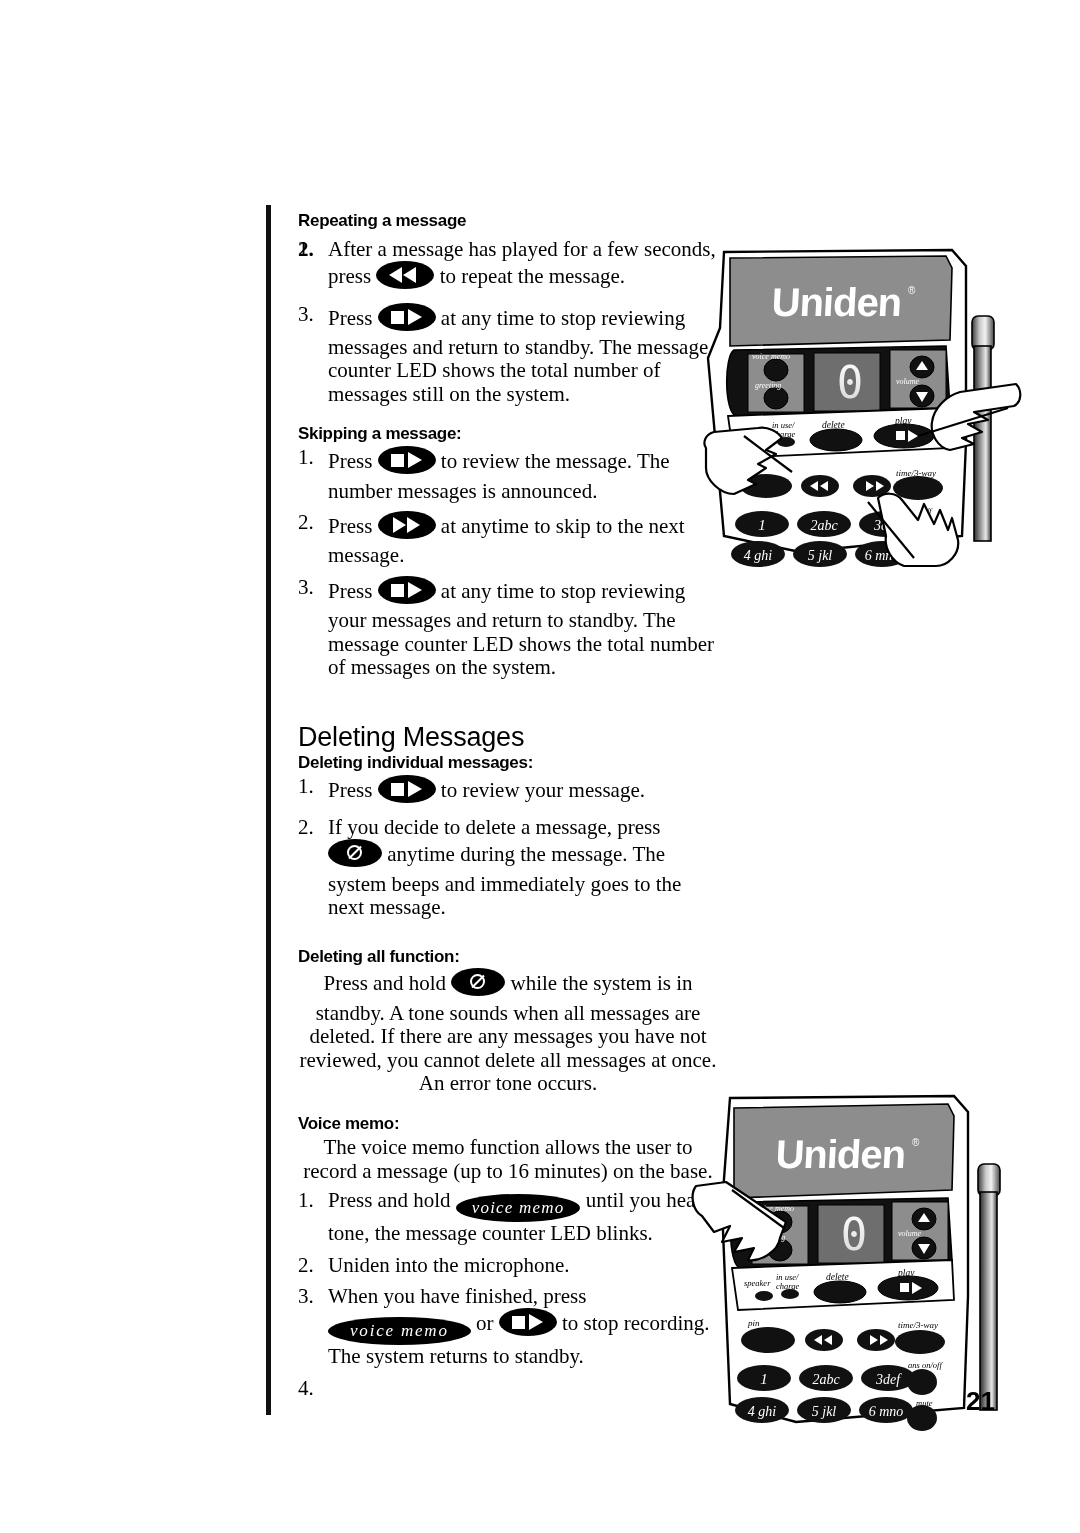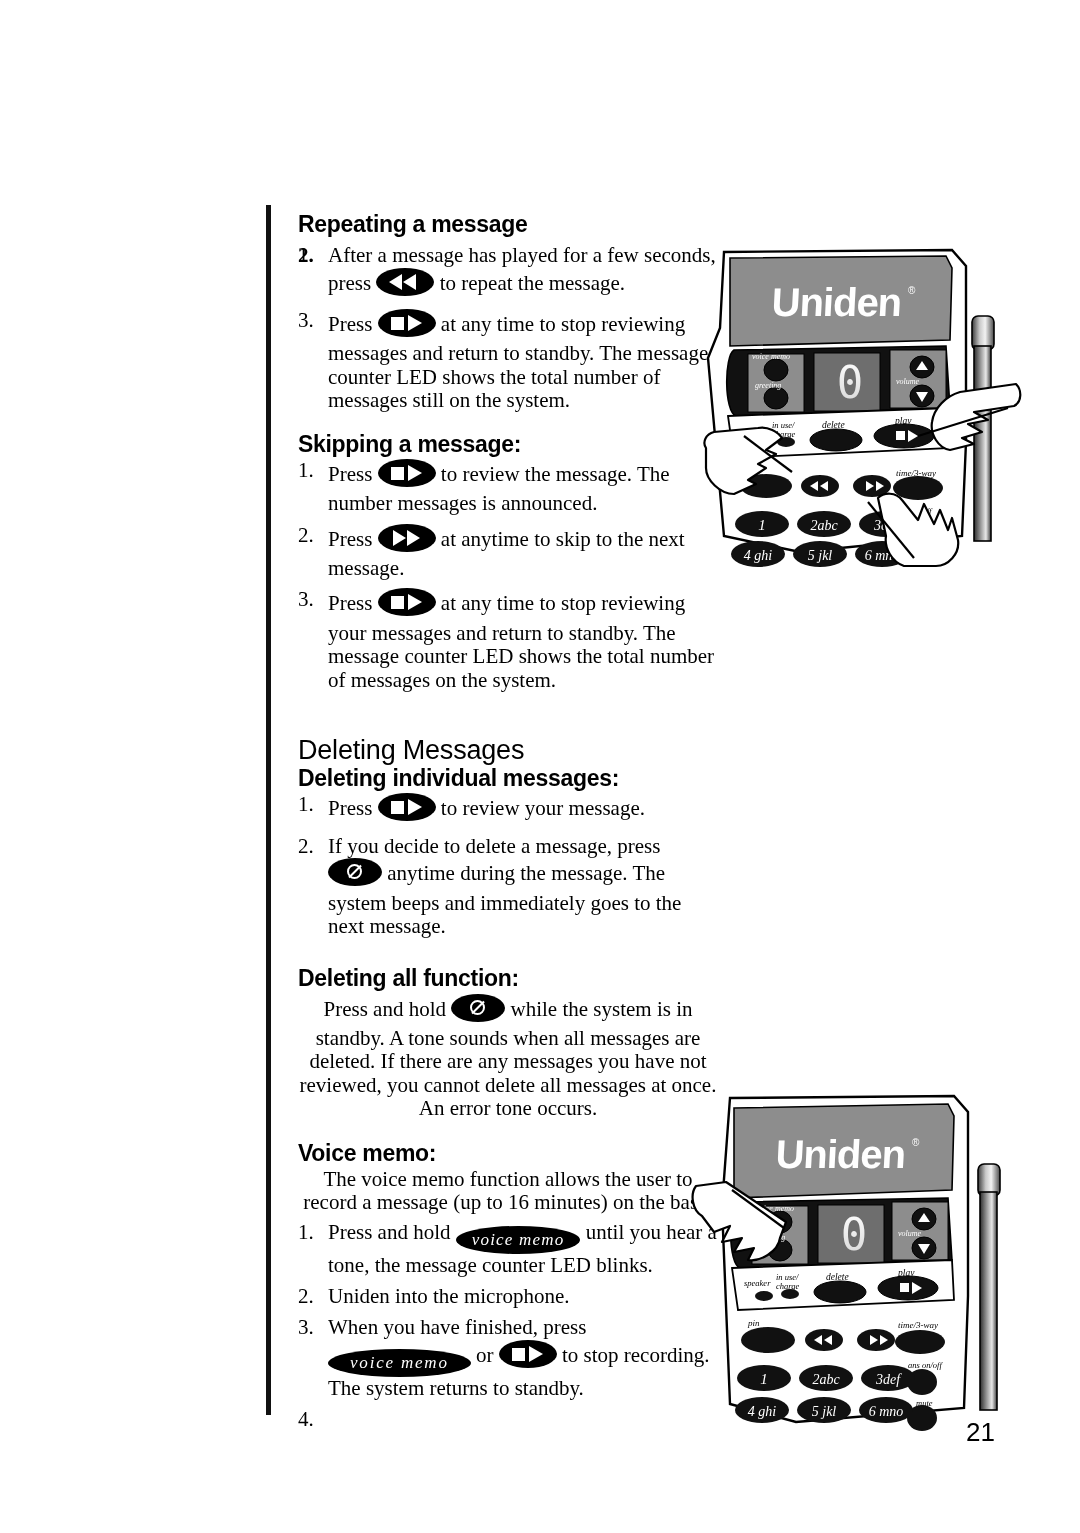--- a/index.html
+++ b/index.html
@@ -43,21 +43,21 @@
     font-family: "Liberation Sans", "DejaVu Sans", sans-serif;
     font-weight: normal;
     font-size: 27px;
     line-height: 1.05;
     margin: 0 0 2px 0;
     letter-spacing: -0.2px;
   }
   h3.h-minor {
     font-family: "Liberation Sans", "DejaVu Sans", sans-serif;
     font-weight: bold;
-    font-size: 23px;
+    font-size: 17px;
     line-height: 1.05;
     margin: 0 0 3px 0;
     letter-spacing: -0.3px;
   }
 
   p.para {
     font-size: 21px;
     line-height: 1.115;
     margin: 0;
     text-align: center;
@@ -172,23 +172,23 @@
     letter-spacing: 1.2px;
     white-space: nowrap;
     text-align: center;
   }
   .k-vm.wide { padding: 0 22px; letter-spacing: 1.8px; }
 
   
   .page-number {
     position: absolute;
     left: 966px;
-    top: 1417px;
+    top: 1386px;
     font-family: "Liberation Sans", "DejaVu Sans", sans-serif;
-    font-weight: normal;
+    font-weight: bold;
     font-size: 26px;
   }
 
   
   .illus {
     position: absolute;
   }
   #illus-top  { left: 700px; top: 236px;  width: 330px; height: 350px; }
   #illus-bot  { left: 686px; top: 1086px; width: 350px; height: 350px; }
 </style>

